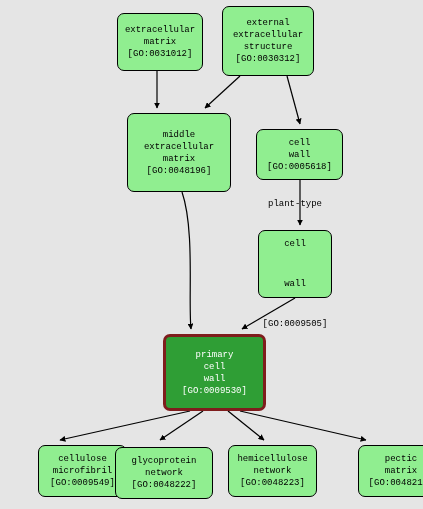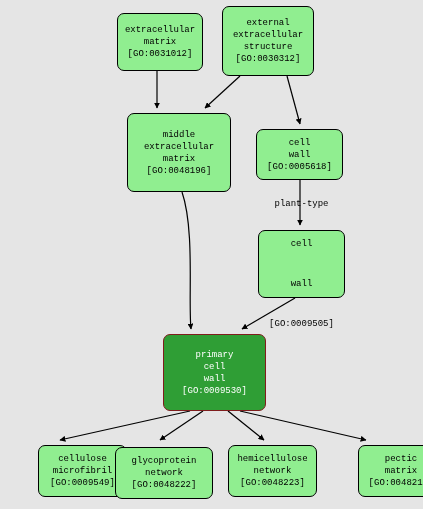--- a/index.html
+++ b/index.html
@@ -36,21 +36,21 @@
     justify-content: center;
     text-align: center;
     font-size: 9px;
     line-height: 12px;
     letter-spacing: 0px;
     z-index: 2;
   }
   .node.highlight {
     background: #2f9e35;
     color: #ffffff;
-    border: 1px solid #7f1d1d;
+    border: 3px solid #7f1d1d;
   }
   .node .line {
     display: block;
     white-space: nowrap;
   }
 </style>
 </head>
 <body>
 
 <div id="canvas">
@@ -91,21 +91,21 @@
         <span class="line">middle</span>
         <span class="line">extracellular</span>
         <span class="line">matrix</span>
         <span class="line">[GO:0048196]</span>
       </div>
       <div class="node" style="left: 256px; top: 129px; width: 87px; height: 51px;">
         <span class="line">cell</span>
         <span class="line">wall</span>
         <span class="line">[GO:0005618]</span>
       </div>
-      <div class="node" style="left: 258px; top: 230px; width: 87px; height: 68px; gap: 28px;">
+      <div class="node" style="left: 258px; top: 230px; width: 74px; height: 68px; gap: 28px;">
         <span class="line">plant-type</span>
         <span class="line">cell</span>
         <span class="line">wall</span>
         <span class="line">[GO:0009505]</span>
       </div>
       <div class="node highlight" style="left: 163px; top: 334px; width: 103px; height: 77px;">
         <span class="line">primary</span>
         <span class="line">cell</span>
         <span class="line">wall</span>
         <span class="line">[GO:0009530]</span>

